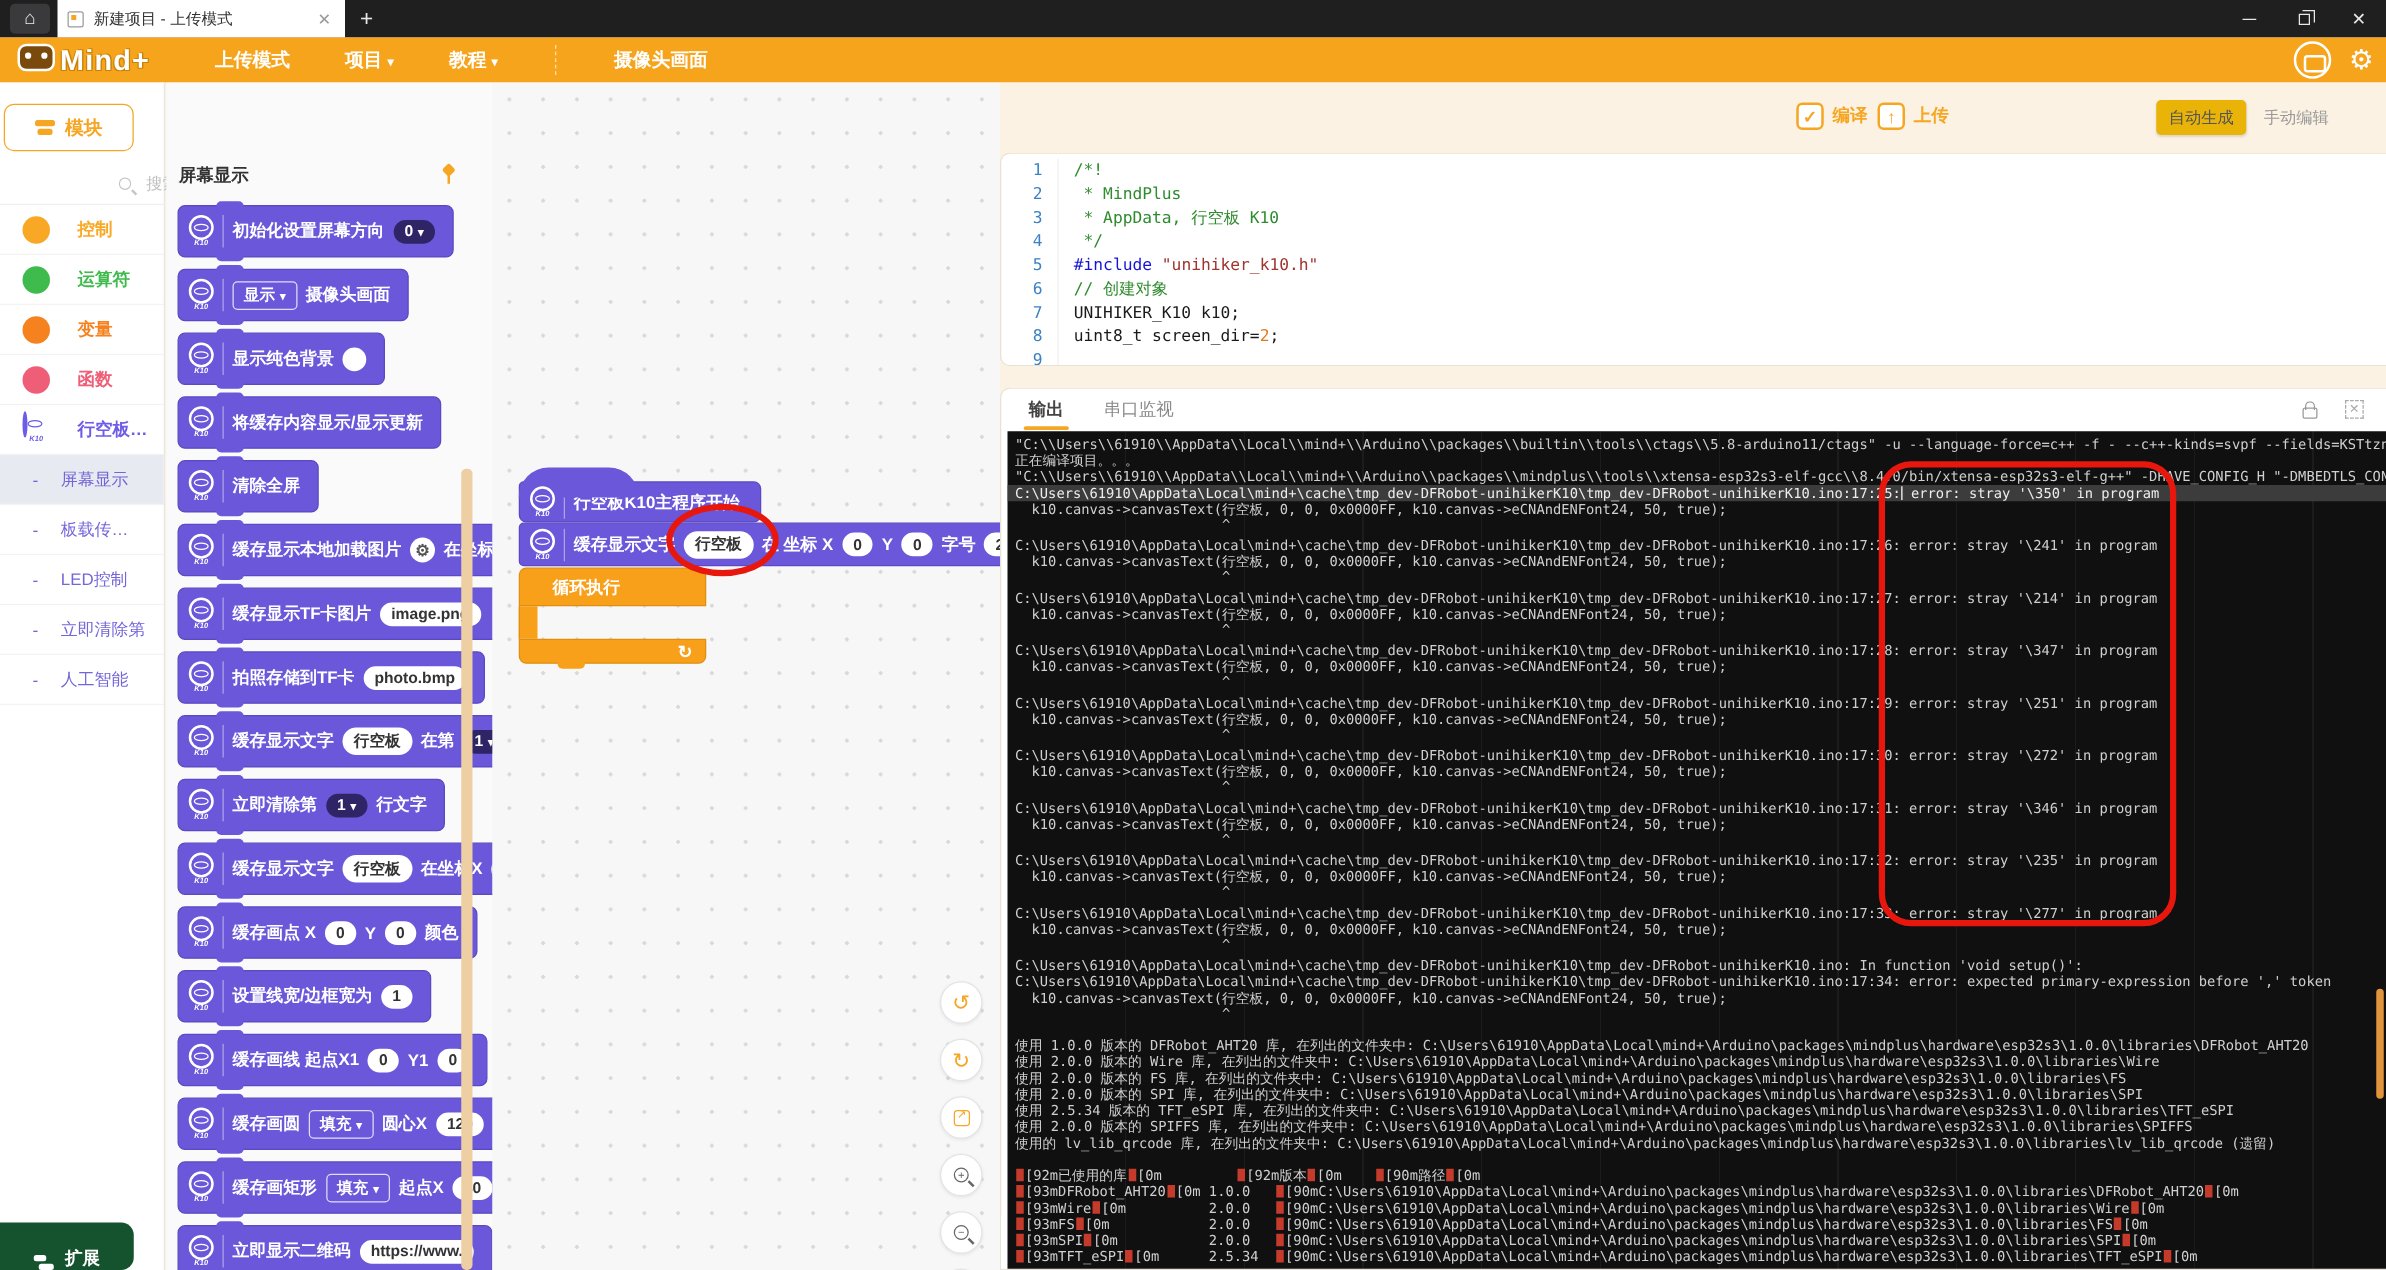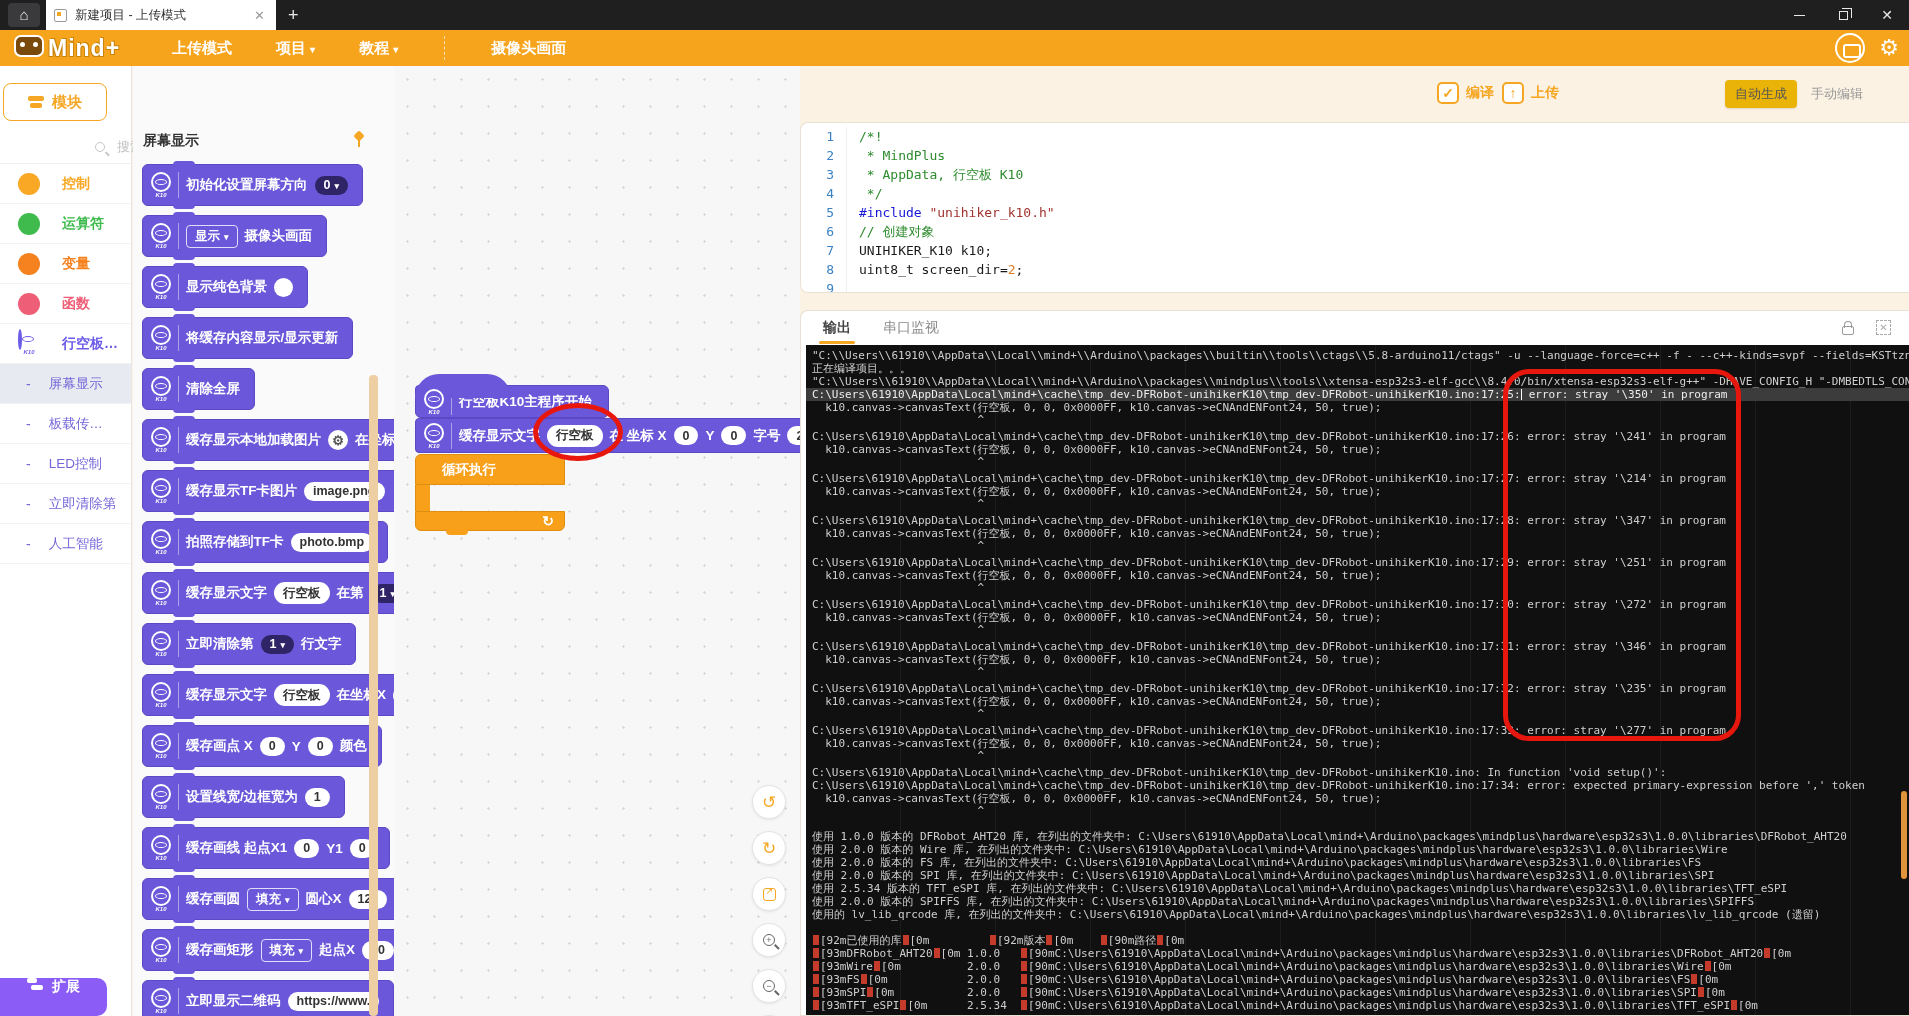--- a/index.html
+++ b/index.html
@@ -65,22 +65,22 @@
   .catrow .t { font-size:14px; font-weight:bold; }
   .k10mini { width:22px; height:26px; position:relative; flex:0 0 auto; }
   .k10c { width:20px; height:20px; border:2px solid currentColor; border-radius:50%; position:relative; }
   .k10c::before { content:""; position:absolute; left:2px; top:5px; width:10px; height:4px; border:1.5px solid currentColor; border-radius:50%; }
   .k10mini .lbl { font-size:6px; font-style:italic; font-weight:bold; text-align:center; display:block; }
   .subrow { height:40px; display:flex; align-items:center; padding-left:26px; gap:18px;
     border-bottom:1px solid #F3F3F3; color:#7466D8; }
   .subrow.sel { background:#E8EAF1; }
   .subrow .dash { font-size:14px; }
   .subrow .t { font-size:13.5px; }
-  .extension { position:absolute; left:0; top:912px; width:107px; height:38px; background:#8b5cf6;
-    border-radius:0 10px 10px 0; display:flex; align-items:flex-start; justify-content:center; gap:9px; color:#fff; }
+  .extension { position:absolute; left:0; top:912px; width:107px; height:38px; background:#14532d;
+    border-radius:0 10px 10px 0; display:flex; align-items:flex-end; justify-content:center; gap:9px; color:#fff; }
   .ext-ico { width:16px; height:12px; position:relative; }
   .ext-ico::before { content:""; position:absolute; left:0; top:0; width:10px; height:5px; background:#fff; border-radius:2px; }
   .ext-ico::after { content:""; position:absolute; left:4px; top:7px; width:12px; height:5px; background:#fff; border-radius:2px; }
   .extension .t { font-size:14px; font-weight:bold; }
 
   
   .palette { position:absolute; left:133px; top:66px; width:261px; height:950px; background:#FAFAFA; overflow:hidden; }
   .palette-header { position:absolute; left:10px; top:66px; font-size:14px; font-weight:bold; color:#333; }
   .pin { position:absolute; right:28px; top:66px; width:14px; height:14px; }
   .pin::before { content:""; position:absolute; left:3px; top:0; width:8px; height:8px; background:#F5A623; border-radius:2px; transform:rotate(45deg); }

